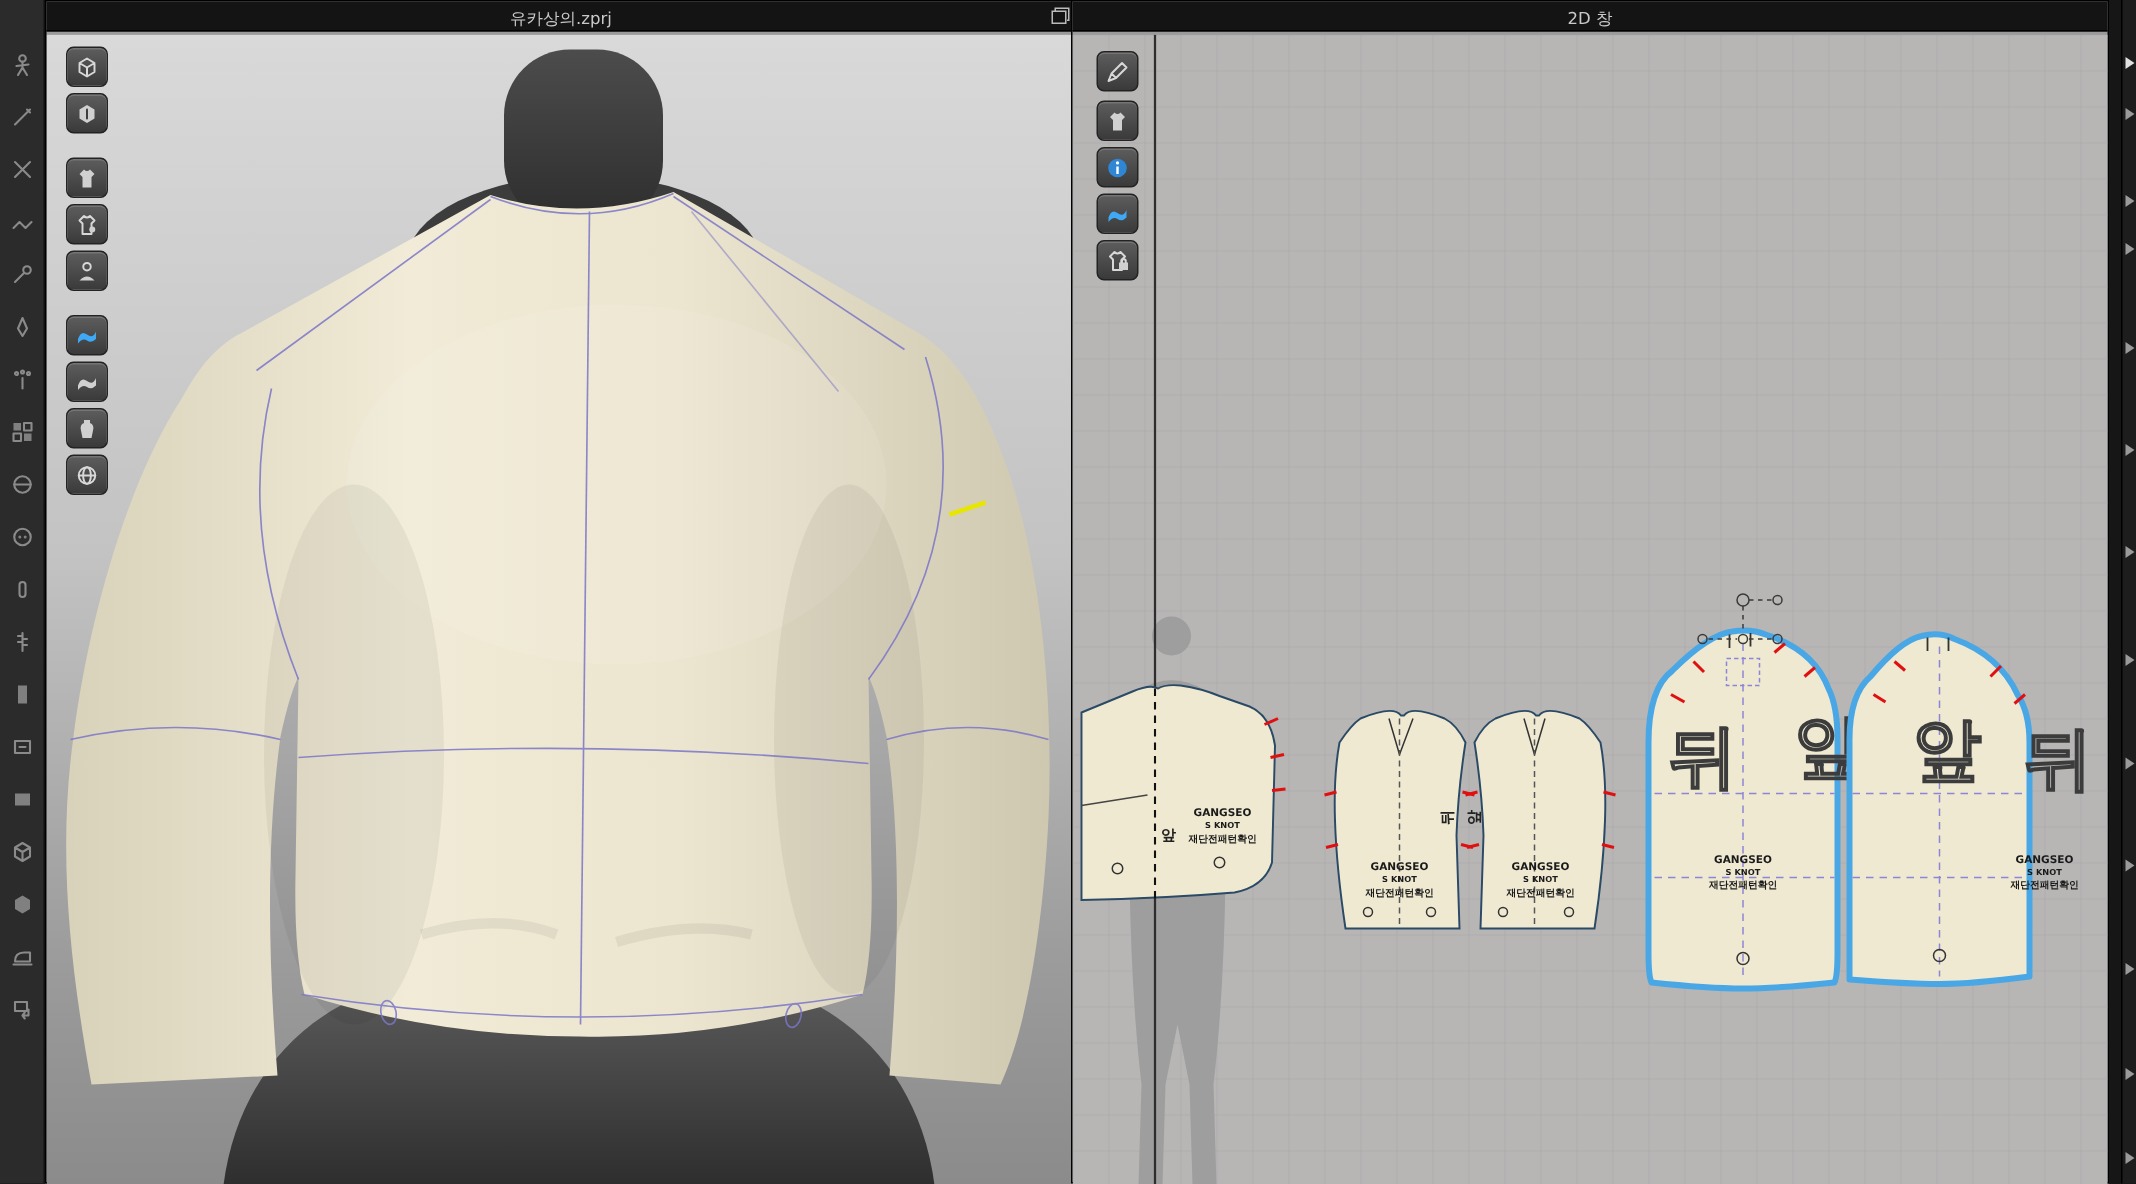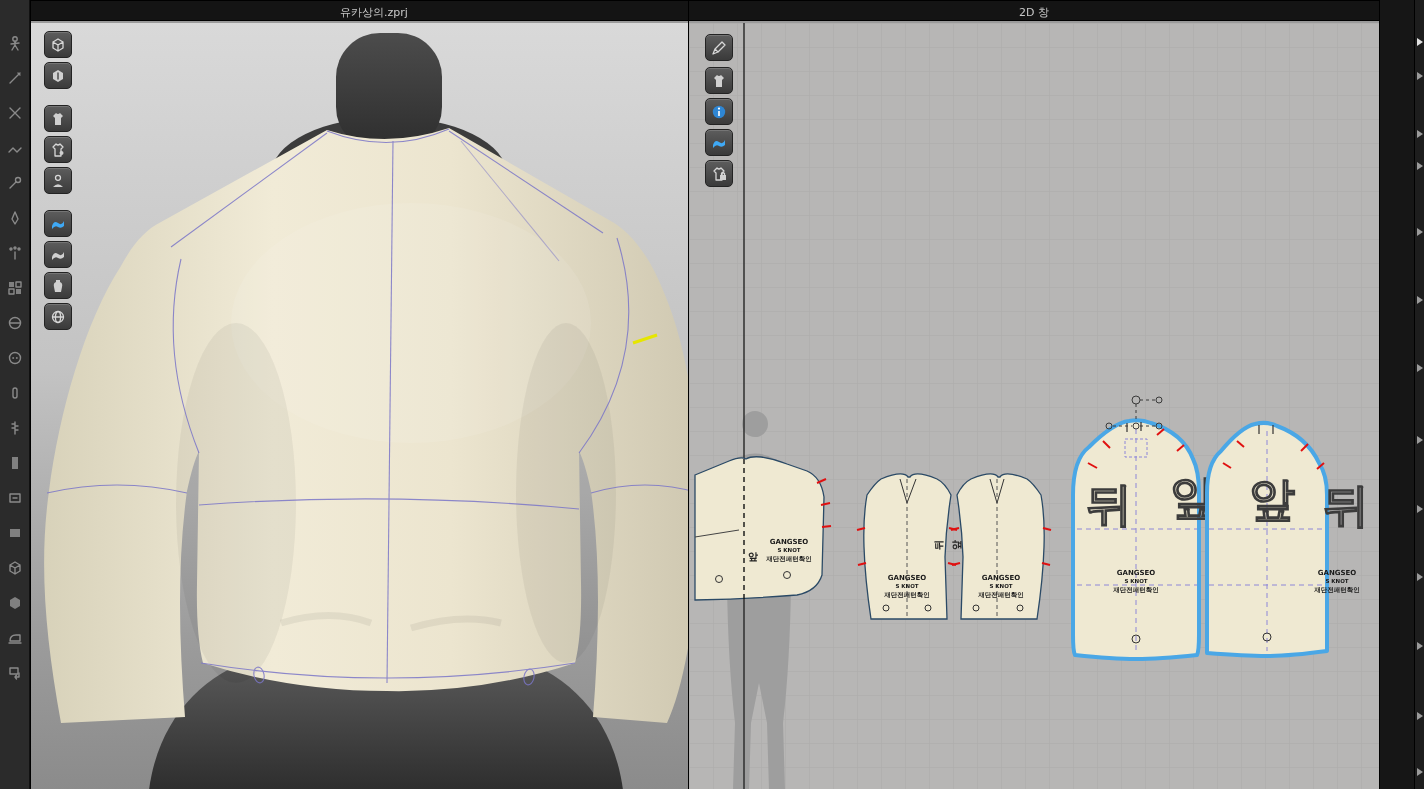--- a/index.html
+++ b/index.html
@@ -7,21 +7,21 @@
     font-family:"DejaVu Sans","Liberation Sans",sans-serif}
   
   .tool-strip{position:absolute;left:0;top:0;width:30px;height:789px;background:#2b2b2b;
     display:flex;flex-direction:column;align-items:center;padding-top:34px;gap:17px;border-right:1px solid #111}
   .ltool{width:20px;height:18px;display:flex;align-items:center;justify-content:center;opacity:.85}
   .ltool svg{stroke:#9b9b9b;fill:none;stroke-width:1.4;stroke-linecap:round;stroke-linejoin:round}
   .ltool svg .fil{fill:#8f8f8f;stroke:none}
   
   .panel{position:absolute;top:0;height:789px;background:#9a9a9a;border:1px solid #000}
   .panel-3d{left:30px;width:688px}
-  .panel-2d{left:688px;width:692px}
+  .panel-2d{left:714px;width:692px}
   .titlebar{height:20px;background:#141414;color:#c9c9c9;font-size:11px;display:flex;
     align-items:flex-end;justify-content:center;position:relative;border-bottom:1px solid #000}
   .restore{position:absolute;right:6px;top:6px;width:10px;height:9px;border:1px solid #bbb;
     box-shadow:2px -2px 0 -1px #141414,2px -2px 0 0 #bbb;cursor:pointer}
   .viewport{position:absolute;left:0;top:22px;width:100%;height:767px;overflow:hidden}
   
   .fcol{position:absolute;display:flex;flex-direction:column;gap:4px;z-index:5}
   .fgroup{display:flex;flex-direction:column;gap:4px;margin-bottom:12px}
   .fbtn{width:28px;height:27px;border-radius:5px;border:1px solid #232323;cursor:pointer;
     background:linear-gradient(#5d5d5d,#3a3a3a);box-shadow:inset 0 1px 0 #757575;

